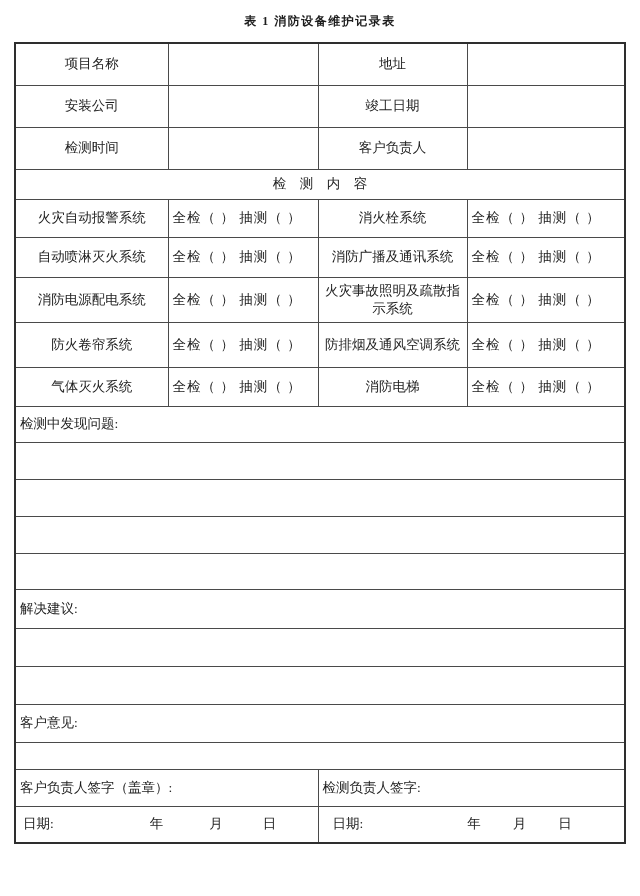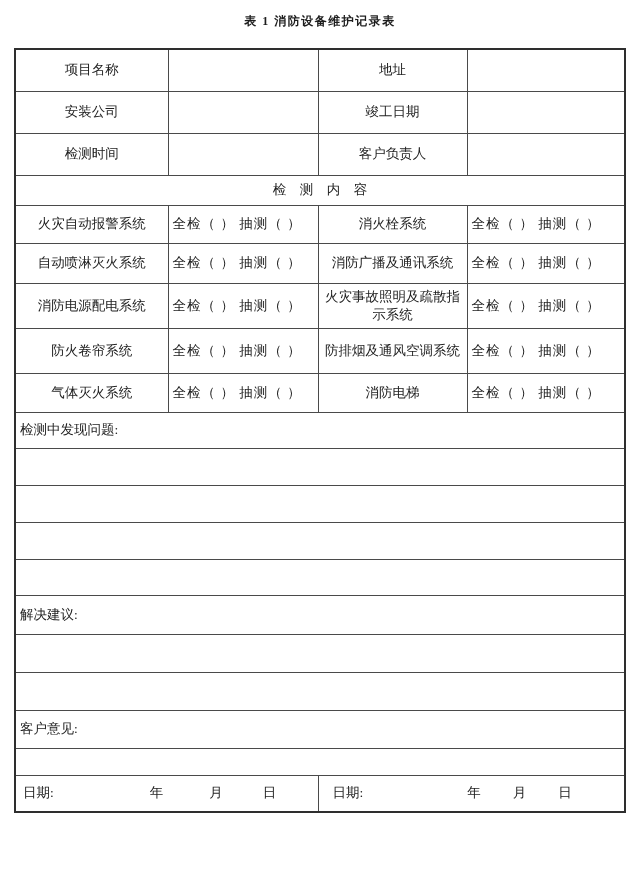--- a/index.html
+++ b/index.html
@@ -11,21 +11,21 @@
     font-family: "Liberation Serif", "DejaVu Serif", serif;
     overflow: hidden;
   }
   .title {
     height: 42px;
     display: flex; align-items: center; justify-content: center;
     font-size: 12px; font-weight: 700; letter-spacing: 1.5px;
   }
   table.form {
     width: 610px;
-    margin: 6px auto;
+    margin: 0 auto;
     border-collapse: collapse;
     table-layout: fixed;
     border: 2px solid #2e2e2e;
   }
   table.form td {
     border: 1px solid #4a4a4a;
     font-size: 13.5px;
     padding: 2px 4px;
     vertical-align: middle;
     overflow: hidden;
@@ -148,20 +148,28 @@
         <td colspan="4"></td>
       </tr>
 
     <tr class="h38">
       <td colspan="4" class="head">客户意见:</td>
     </tr>
     <tr class="h27">
         <td colspan="4"></td>
       </tr>
 
+    <tr class="h37">
+      <td colspan="2" class="head">
+        <span>客户负责人签字（盖章）:</span>
+      </td>
+      <td colspan="2" class="head sig-r">
+        <span>检测负责人签字:</span>
+      </td>
+    </tr>
 
     <tr class="h37">
       <td colspan="2" class="date-l">
         <div class="date-inner">
           <span>日期:</span>
           <span class="yy">年</span>
           <span class="mm">月</span>
           <span class="dd">日</span>
         </div>
       </td>

